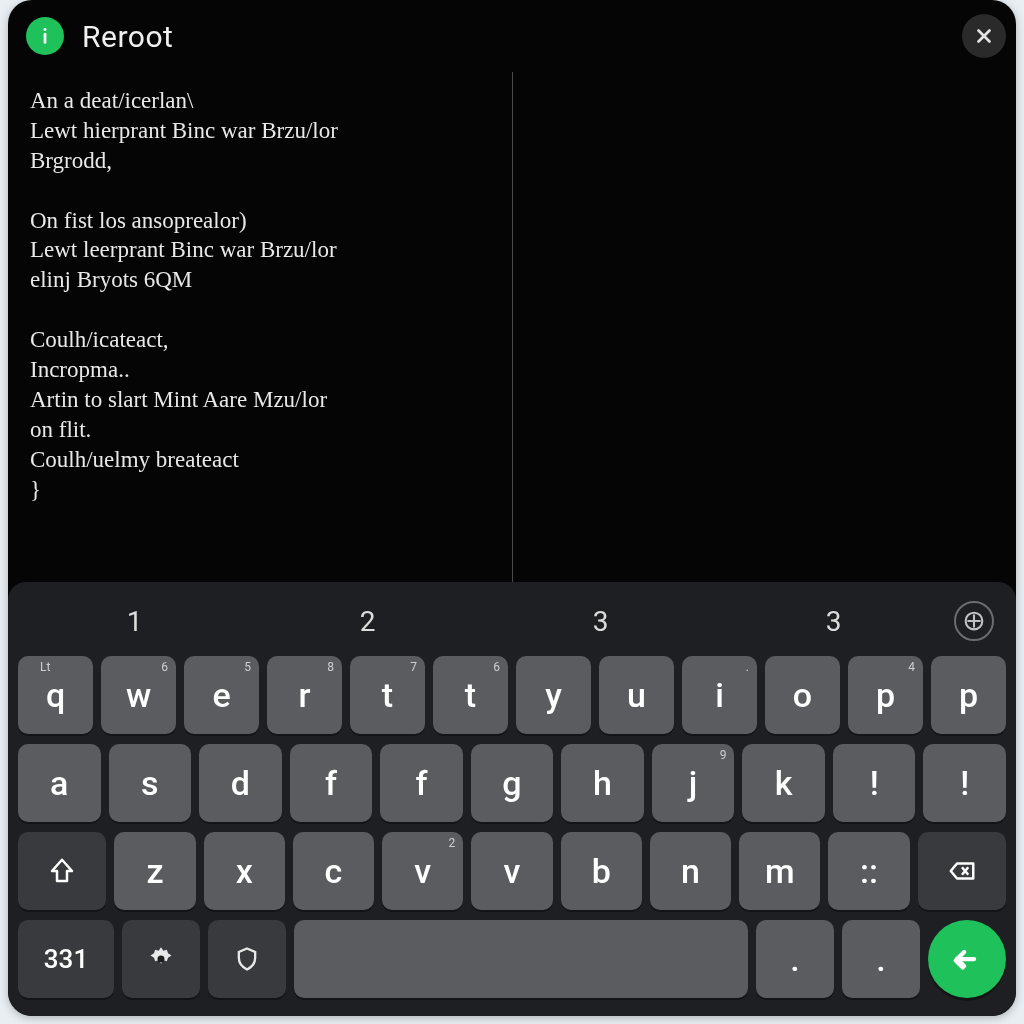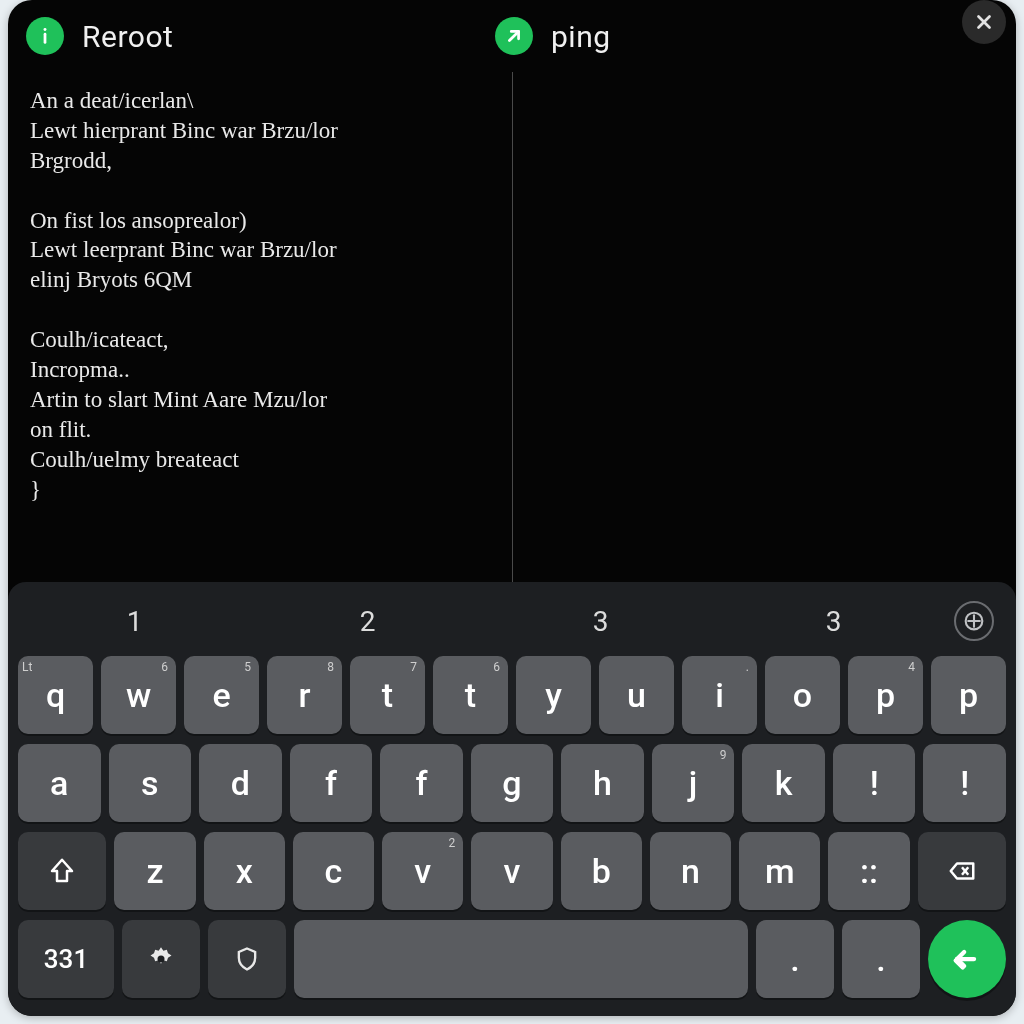--- a/index.html
+++ b/index.html
@@ -18,21 +18,21 @@
     width: 100%; height: 100%;
     background: #050505;
     border-radius: 24px;
     display: flex; flex-direction: column;
     overflow: hidden;
     box-shadow: 0 2px 8px rgba(0,0,0,.25);
   }
 
   
   .tabbar {
-    display: flex; align-items: flex-start;
+    display: flex; align-items: center;
     height: 72px;
     padding: 0 10px;
   }
   .tab {
     flex: 1;
     display: flex; align-items: center;
     gap: 18px;
     padding: 0 8px;
     height: 100%;
     font-size: 30px;
@@ -105,21 +105,21 @@
   .key.dark { background:#383a3d; }
   .key .hint {
     position: absolute;
     top: 4px; right: 8px;
     font-size: 12px;
     color: #cfcfcf;
     font-weight: 400;
   }
   .key .hintL {
     position: absolute;
-    top: 4px; left: 4px;
+    top: 4px; left: 22px;
     font-size: 12px;
     color: #cfcfcf;
     font-weight: 400;
   }
   .hintrow {
     display:flex; align-items:center;
     height: 50px;
     padding: 0 12px 0 4px;
     gap: 8px;
   }
@@ -163,29 +163,20 @@
 
     <div class="tabbar">
       <div class="tab">
         <span class="badge">
           <svg viewBox="0 0 24 24" fill="none" stroke="#fff" stroke-width="3" stroke-linecap="round">
             <circle cx="12" cy="5" r="1.6" fill="#fff" stroke="none"></circle>
             <line x1="12" y1="10" x2="12" y2="19"></line>
           </svg>
         </span>
         <span class="title">Reroot</span>
-      </div>
-      <div class="tab">
-        <span class="badge">
-          <svg viewBox="0 0 24 24" fill="none" stroke="#fff" stroke-width="3" stroke-linecap="round" stroke-linejoin="round">
-            <polyline points="7 17 17 7"></polyline>
-            <polyline points="9 7 17 7 17 15"></polyline>
-          </svg>
-        </span>
-        <span class="title">ping</span>
       </div>
       <div class="closebtn">
         <svg viewBox="0 0 24 24" fill="none" stroke-width="3" stroke-linecap="round">
           <line x1="6" y1="6" x2="18" y2="18"></line>
             <line x1="18" y1="6" x2="6" y2="18"></line>
         </svg>
       </div>
     </div>
 
     <div class="panes">

